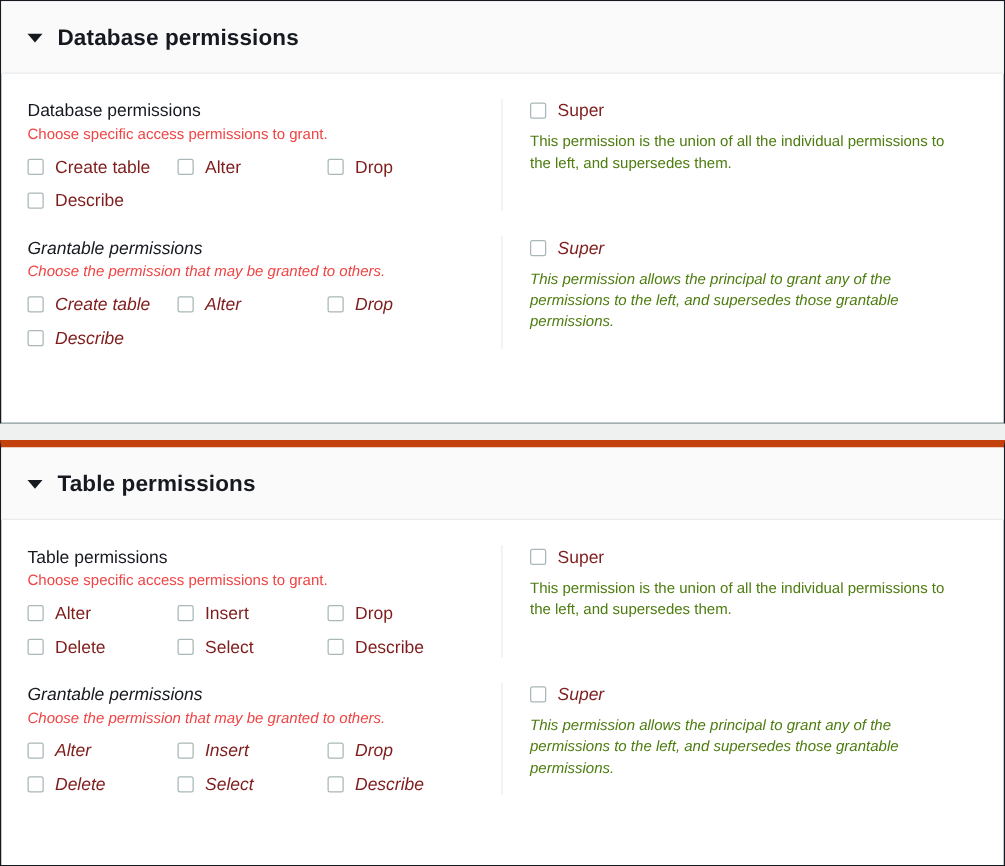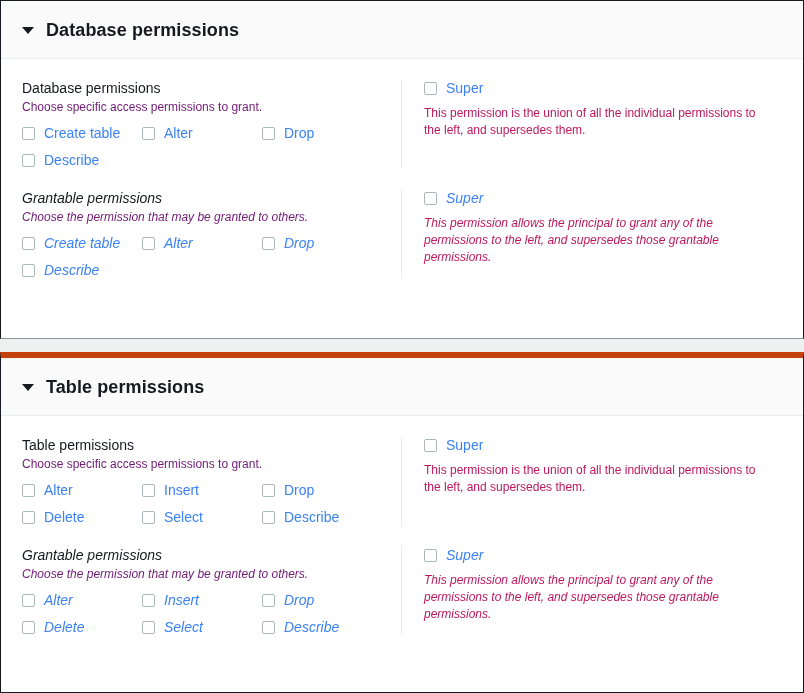--- a/index.html
+++ b/index.html
@@ -82,53 +82,53 @@
   }
 
   .group-label {
     font-size: 14px;
     color: #16191f;
     line-height: 18px;
     margin-bottom: 2px;
   }
   .group-desc {
     font-size: 12px;
-    color: #701a75;
+    color: #ef4444;
     line-height: 16px;
     margin-bottom: 9px;
   }
 
   .cb-grid {
     display: grid;
     grid-template-columns: 120px 120px 120px;
     row-gap: 9px;
   }
   .cb {
     display: flex;
     align-items: center;
     font-size: 14px;
-    color: #3b82f6;
+    color: #7f1d1d;
     line-height: 18px;
     cursor: pointer;
   }
   .cb .box {
     width: 13px;
     height: 13px;
     border: 1px solid #aab7b8;
     border-radius: 2px;
     background: #ffffff;
     margin-right: 9px;
     flex: 0 0 auto;
   }
 
   
   .super-cb { margin-bottom: 8px; }
   .super-desc {
     font-size: 12px;
-    color: #be185d;
+    color: #4d7c0f;
     line-height: 17px;
     max-width: 350px;
   }
   
   .right-col.tall-pad { padding-bottom: 4px; }
 </style>
 </head>
 <body>
 
 <div class="screen">

